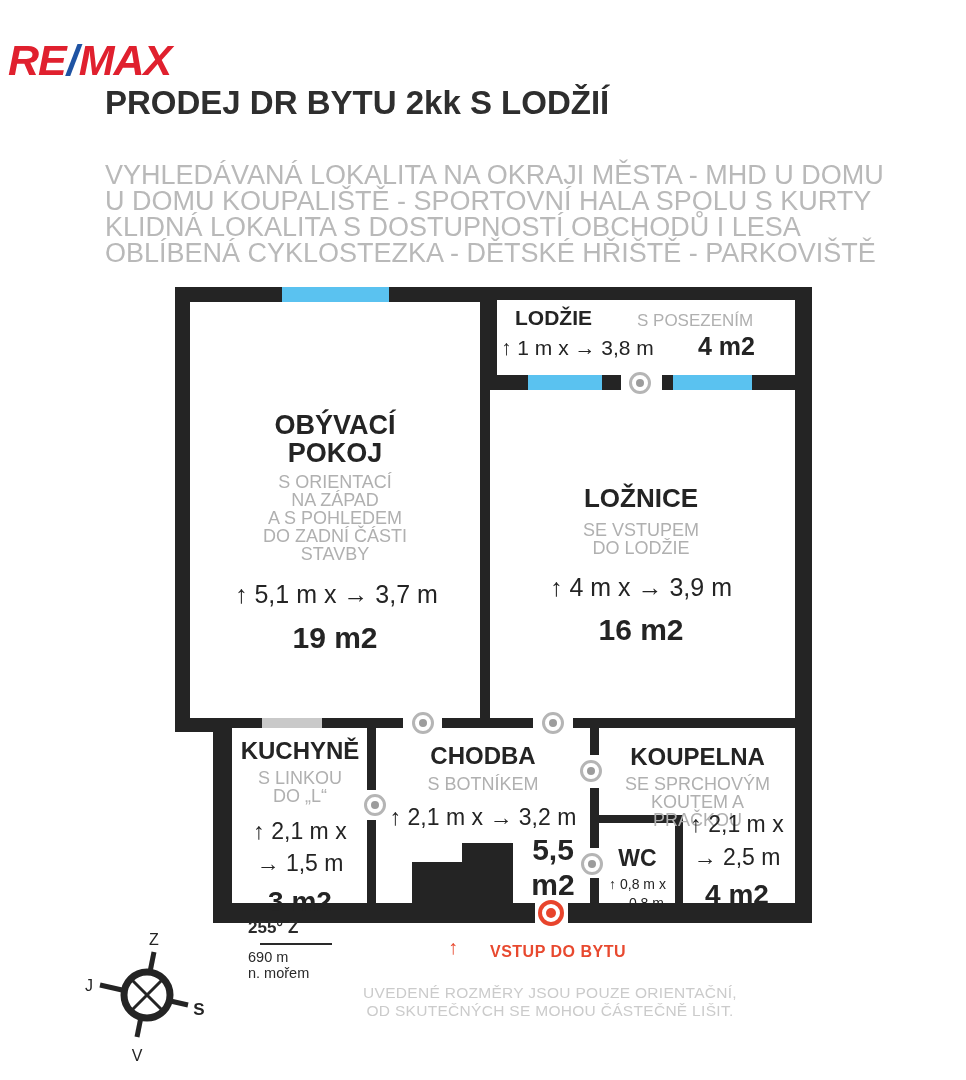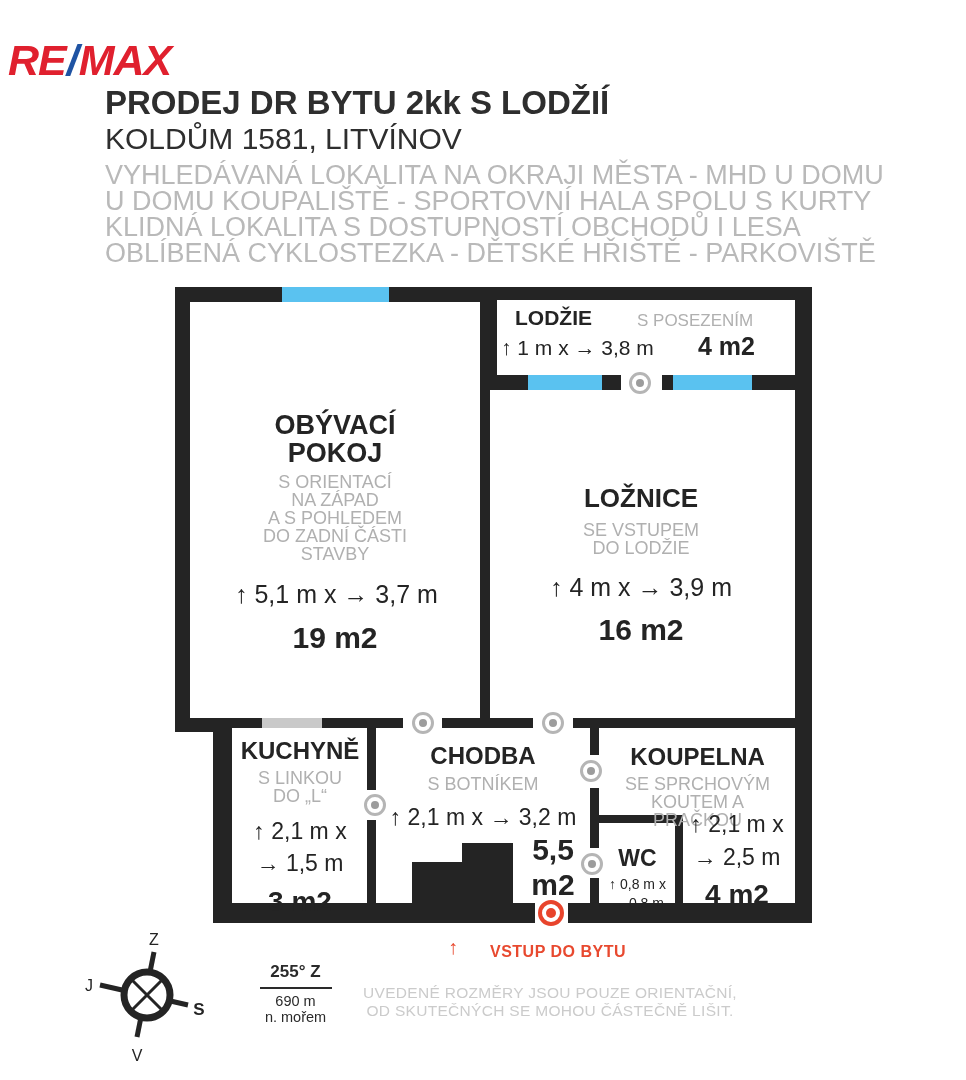--- a/index.html
+++ b/index.html
@@ -28,40 +28,39 @@
   .door.entry .dot{width:10px;height:10px;background:#e8442c;}
 
   .room{position:absolute;text-align:center;}
   .rname{font-size:26px;font-weight:bold;line-height:1.04;color:#242424;}
   .rname.sm{font-size:24px;}
   .rnote{font-size:18px;line-height:18px;color:#b0b0b0;}
   .rdims{font-size:25px;color:#242424;white-space:nowrap;}
   .rarea{font-size:30px;font-weight:bold;color:#242424;}
 
   
-  .orient{position:absolute;left:248px;top:962px;width:95px;text-align:center;color:#2a2a2a;}
+  .orient{position:absolute;left:248px;top:918px;width:95px;color:#2a2a2a;}
   .orient .deg{font-size:17px;font-weight:bold;}
   .orient .rule{width:72px;height:2px;background:#2a2a2a;margin:5px auto 4px auto;}
   .orient .alt{font-size:14.5px;line-height:16px;}
   .entry-row{position:absolute;left:448px;top:936px;display:flex;gap:32px;color:#e8492f;align-items:flex-start;}
   .entry-row .arr{font-size:20px;}
   .entry-row .lbl{font-size:16px;font-weight:bold;letter-spacing:0.5px;margin-top:7px;white-space:nowrap;}
   .disclaimer{position:absolute;left:310px;top:984px;width:480px;text-align:center;
               font-size:15.5px;line-height:18px;color:#cbcbcb;letter-spacing:0.3px;}
 </style>
 </head>
 <body>
 
 <div class="page">
 
   <div class="logo">
     <span class="red">RE</span><span class="blue">/</span><span class="red">MAX</span>
   </div>
   <div class="title">PRODEJ DR BYTU 2kk S LODŽIÍ</div>
-  <div class="subtitle">KOLDŮM 1581, LITVÍNOV</div>
   <div class="desc">
     <div>VYHLEDÁVANÁ LOKALITA NA OKRAJI MĚSTA - MHD U DOMU</div>
     <div>U DOMU KOUPALIŠTĚ - SPORTOVNÍ HALA SPOLU S KURTY</div>
     <div>KLIDNÁ LOKALITA S DOSTUPNOSTÍ OBCHODŮ I LESA</div>
     <div>OBLÍBENÁ CYKLOSTEZKA - DĚTSKÉ HŘIŠTĚ - PARKOVIŠTĚ</div>
   </div>
 
   <div class="plan">
 
     <div class="w" style="left:0;top:0;width:315px;height:15px;"></div>

